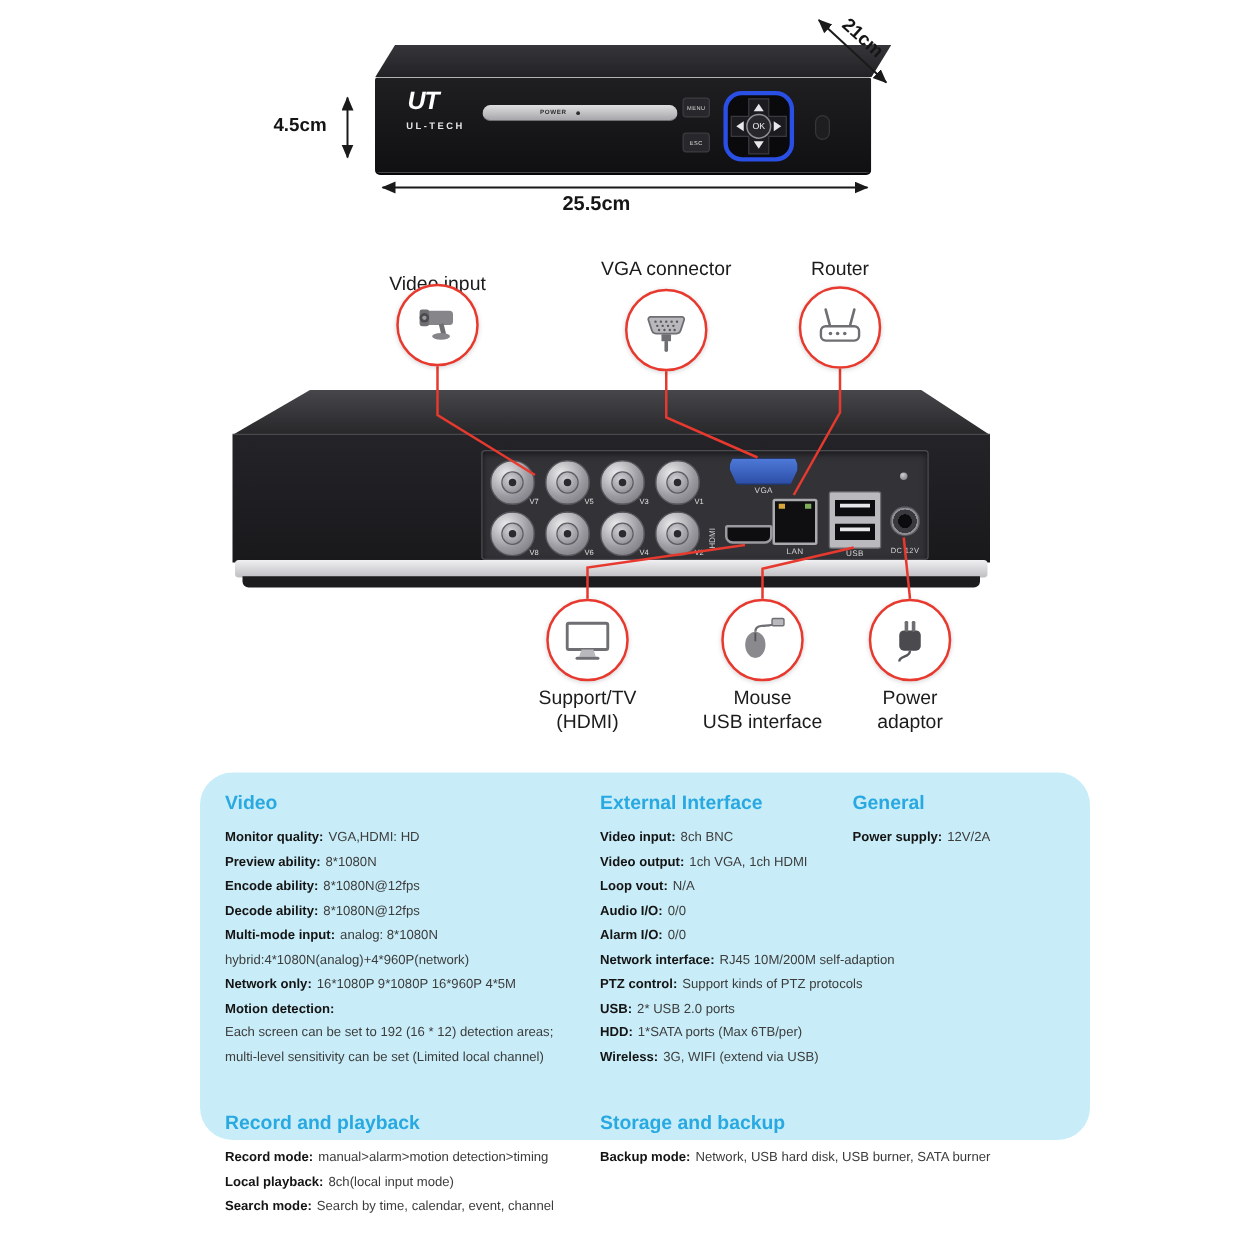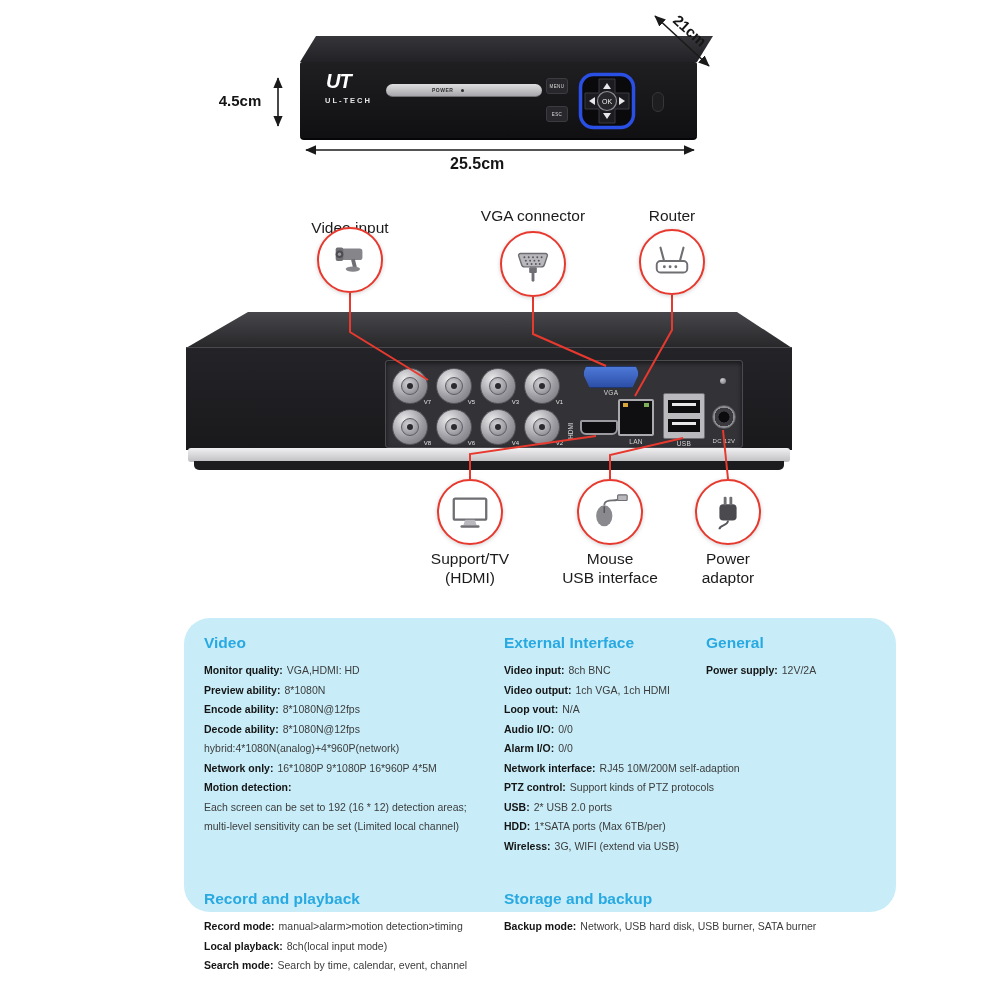--- a/index.html
+++ b/index.html
@@ -71,21 +71,21 @@
   .lan-port .led-a{position:absolute;left:3px;top:2px;width:5px;height:4px;background:#d8a63a}
   .lan-port .led-b{position:absolute;right:3px;top:2px;width:5px;height:4px;background:#7fae5a}
   .usb-port{position:absolute;left:277px;top:32px;width:42px;height:46px;background:#b9b9be;border:1px solid #6d6d72;border-radius:2px;
     display:flex;flex-direction:column;align-items:center;justify-content:space-evenly}
   .usb-slot{width:32px;height:13px;background:#0d0d0f;position:relative}
   .usb-slot::after{content:"";position:absolute;left:4px;top:2.5px;width:24px;height:3.5px;background:#e8e8ea}
   .dc-jack{position:absolute;left:326px;top:44px;width:24px;height:24px;border-radius:50%;
     background:radial-gradient(circle,#0c0c0e 35%,#3a3a3e 36% 60%,#8e8e94 61%);border:1px solid #5a5a5f}
 
   
-  .panel{position:absolute;left:184px;top:618px;width:712px;height:294px;background:#c8edf8;border-radius:26px}
+  .panel{position:absolute;left:160px;top:618px;width:712px;height:294px;background:#c8edf8;border-radius:26px}
   .spec{position:absolute}
   .spec h3{font-size:15.5px;font-weight:700;color:#29a9e1}
   .spec .rows{margin-top:9px}
   .spec p{font-size:10.5px;line-height:19.5px;color:#3c3c3c}
   .spec b{color:#141414;font-weight:700;margin-right:4px}
   #spec-video{left:20px;top:16px;width:295px}
   #spec-external{left:320px;top:16px;width:302px}
   #spec-general{left:522px;top:16px;width:182px}
   #spec-record{left:20px;top:272px;width:302px}
   #spec-storage{left:320px;top:272px;width:392px}
@@ -286,20 +286,21 @@
 
   <div class="panel">
     <section class="spec" id="spec-video">
       <h3>Video</h3>
       <div class="rows">
 
           <p><b>Monitor quality:</b><span>VGA,HDMI: HD</span></p>
           <p><b>Preview ability:</b><span>8*1080N</span></p>
           <p><b>Encode ability:</b><span>8*1080N@12fps</span></p>
           <p><b>Decode ability:</b><span>8*1080N@12fps</span></p>
+          <p><b>Multi-mode input:</b><span>analog: 8*1080N</span></p>
           <p><span>hybrid:4*1080N(analog)+4*960P(network)</span></p>
           <p><b>Network only:</b><span>16*1080P  9*1080P  16*960P  4*5M</span></p>
           <p><b>Motion detection:</b></p>
           <p><span>Each screen can be set to 192 (16 * 12) detection areas;</span></p>
           <p><span>multi-level sensitivity can be set (Limited local channel)</span></p>
         </div>
     </section>
     <section class="spec" id="spec-external">
       <h3>External Interface</h3>
       <div class="rows">

